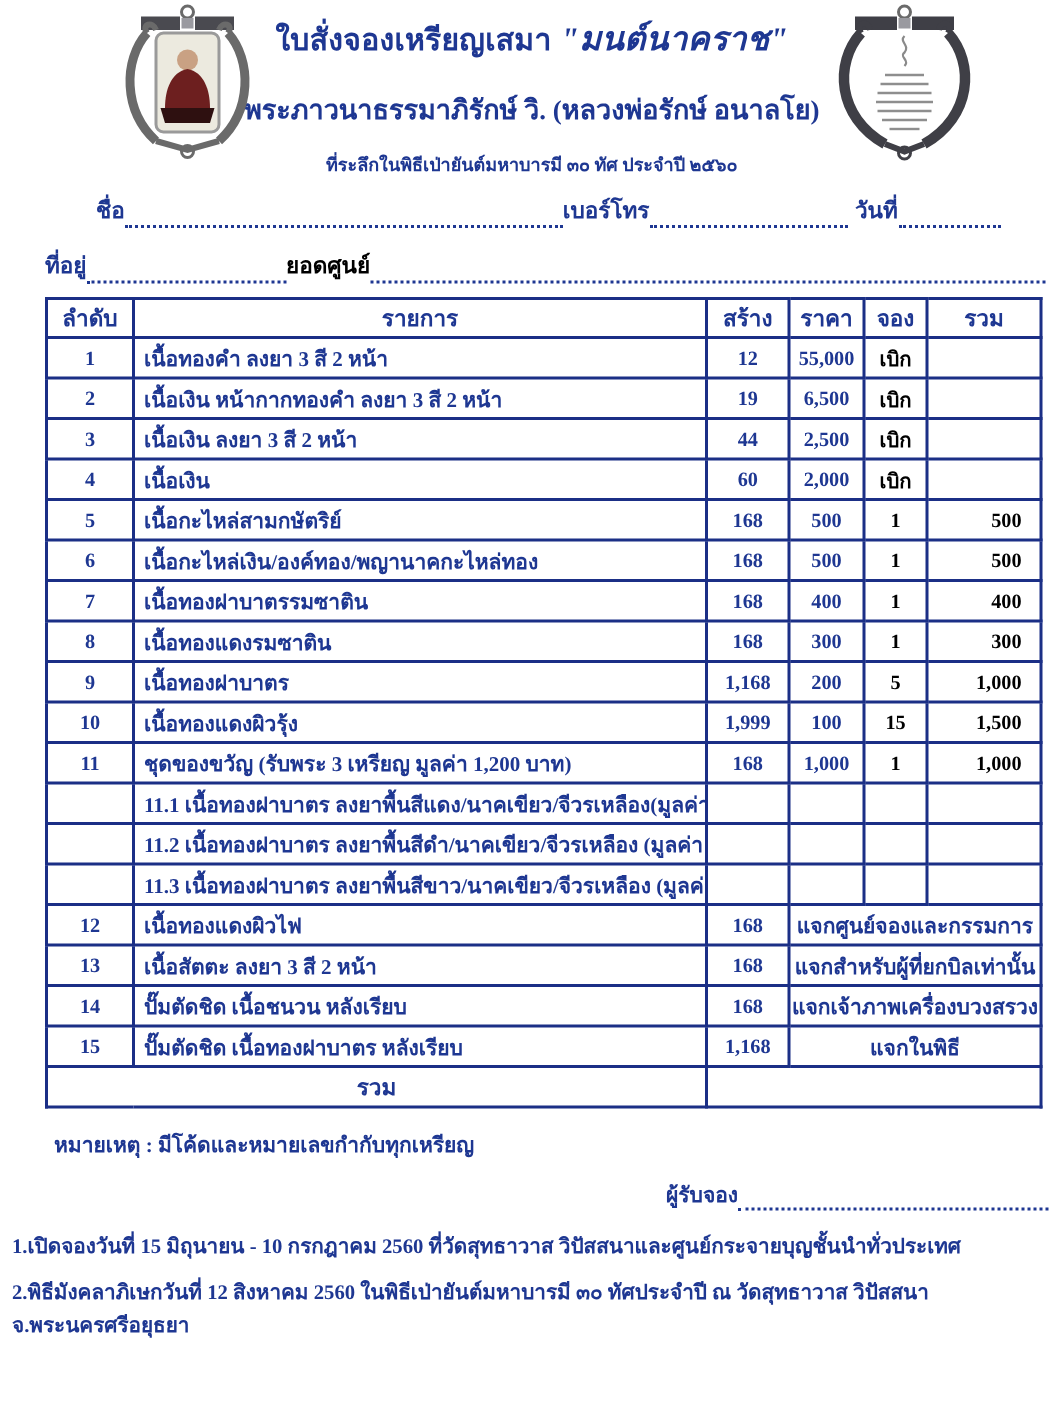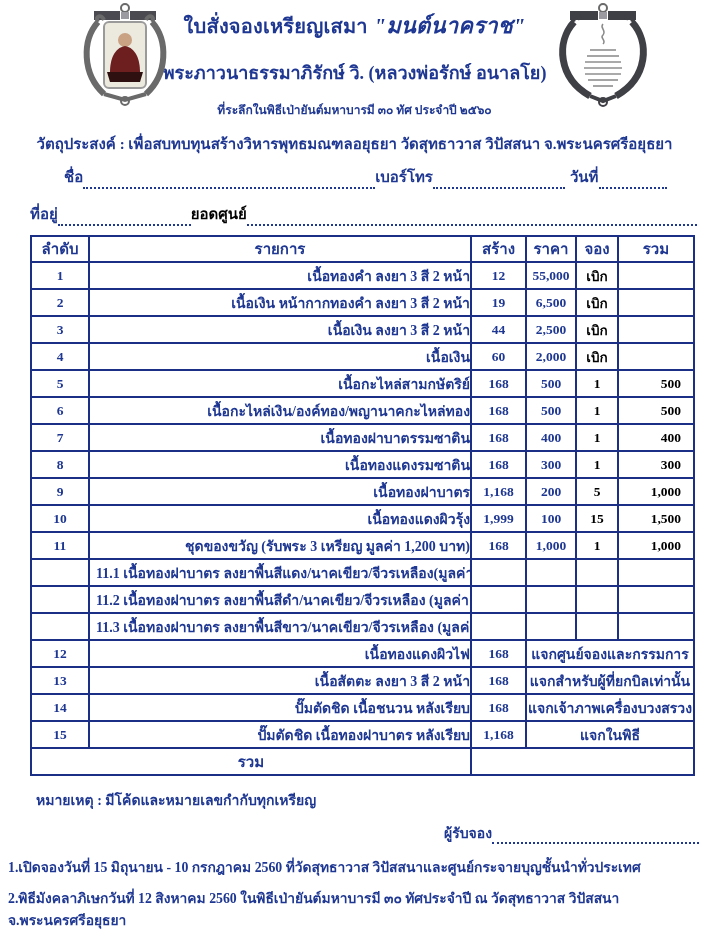--- a/index.html
+++ b/index.html
@@ -33,21 +33,21 @@
   .lbl { white-space:nowrap; }
   .red { color:#000000; }
 
   
   table { border-collapse:collapse; table-layout:fixed; width:663px; margin:9px 0 0 30px; }
   col.c1{width:58px} col.c2{width:382px} col.c3{width:55px} col.c4{width:50px} col.c5{width:42px} col.c6{width:76px}
   th,td { border:2px solid #1b2f86; overflow:hidden; white-space:nowrap; }
   th { height:20px; font-size:15px; text-align:center; }
   td { height:27px; font-size:13.5px; }
   td.num   { text-align:center; }
-  td.desc  { text-align:right; padding-left:6px; font-size:14px; }
+  td.desc  { text-align:left; padding-left:6px; font-size:14px; }
   td.total { text-align:right; padding-right:12px; }
   td.note-cell { text-align:center; font-size:14px; }
   td.total-label { text-align:center; font-size:15px; }
 
   
   .note { margin:13px 0 0 36px; font-size:14px;font-family:Liberation Serif, serif; }
   .receiver-line { display:flex; align-items:flex-end; margin:11px 10px 0 444px; font-size:14px; }
   .terms { margin:12px 0 0 8px; font-size:13.8px; }
   .terms div { margin-top:9px; }
 
@@ -102,21 +102,20 @@
       <circle cx="57" cy="100" r="4" class="frame-dark" stroke-width="2"></circle>
     </svg>
   </div>
 
   <div class="header-text">
     <div class="title-line">
       <span>ใบสั่งจองเหรียญเสมา</span><span class="title-name">"มนต์นาคราช"</span>
     </div>
     <div class="subtitle1">พระภาวนาธรรมาภิรักษ์ วิ. (หลวงพ่อรักษ์ อนาลโย)</div>
     <div class="subtitle2">ที่ระลึกในพิธีเป่ายันต์มหาบารมี ๓๐ ทัศ ประจำปี ๒๕๖๐</div>
-    <div class="purpose">วัตถุประสงค์ : เพื่อสบทบทุนสร้างวิหารพุทธมณฑลอยุธยา วัดสุทธาวาส วิปัสสนา จ.พระนครศรีอยุธยา</div>
   </div>
 
   <div class="form-line line-name">
     <span class="lbl">ชื่อ</span>
     <span class="dots d-name"></span>
     <span class="lbl">เบอร์โทร</span>
     <span class="dots d-phone"></span>
     <span class="lbl">วันที่</span>
     <span class="dots d-date"></span>
   </div>

